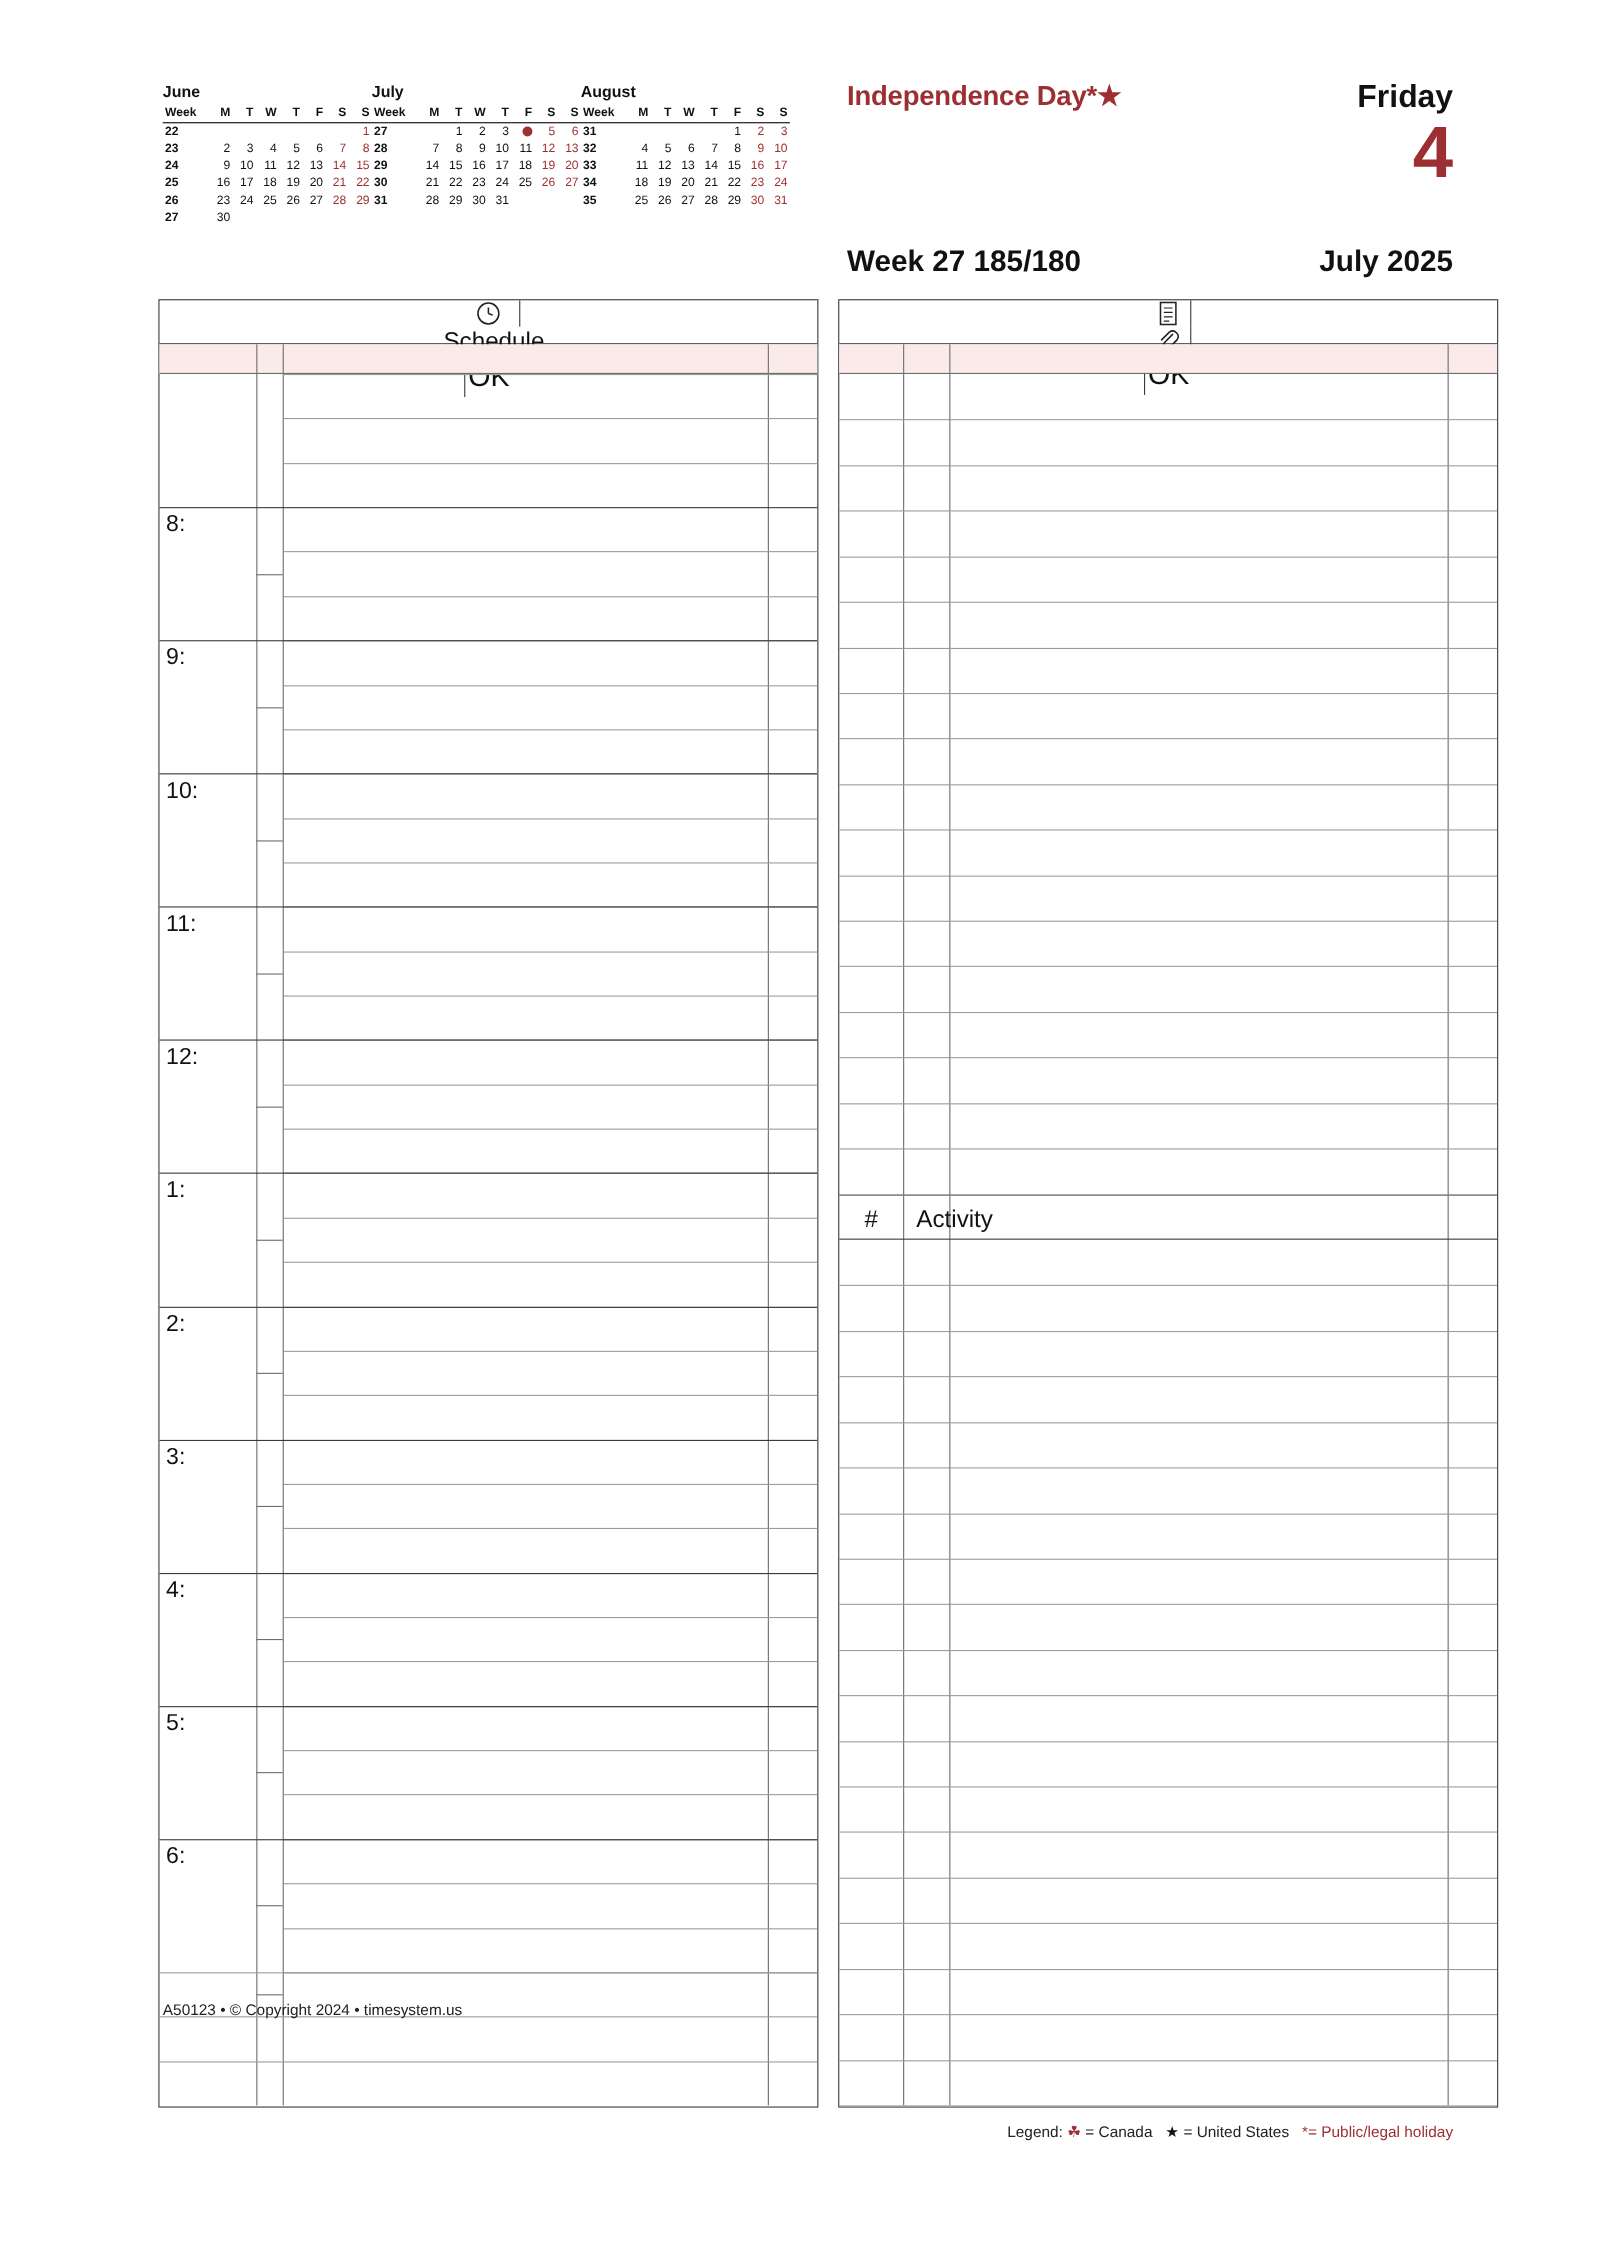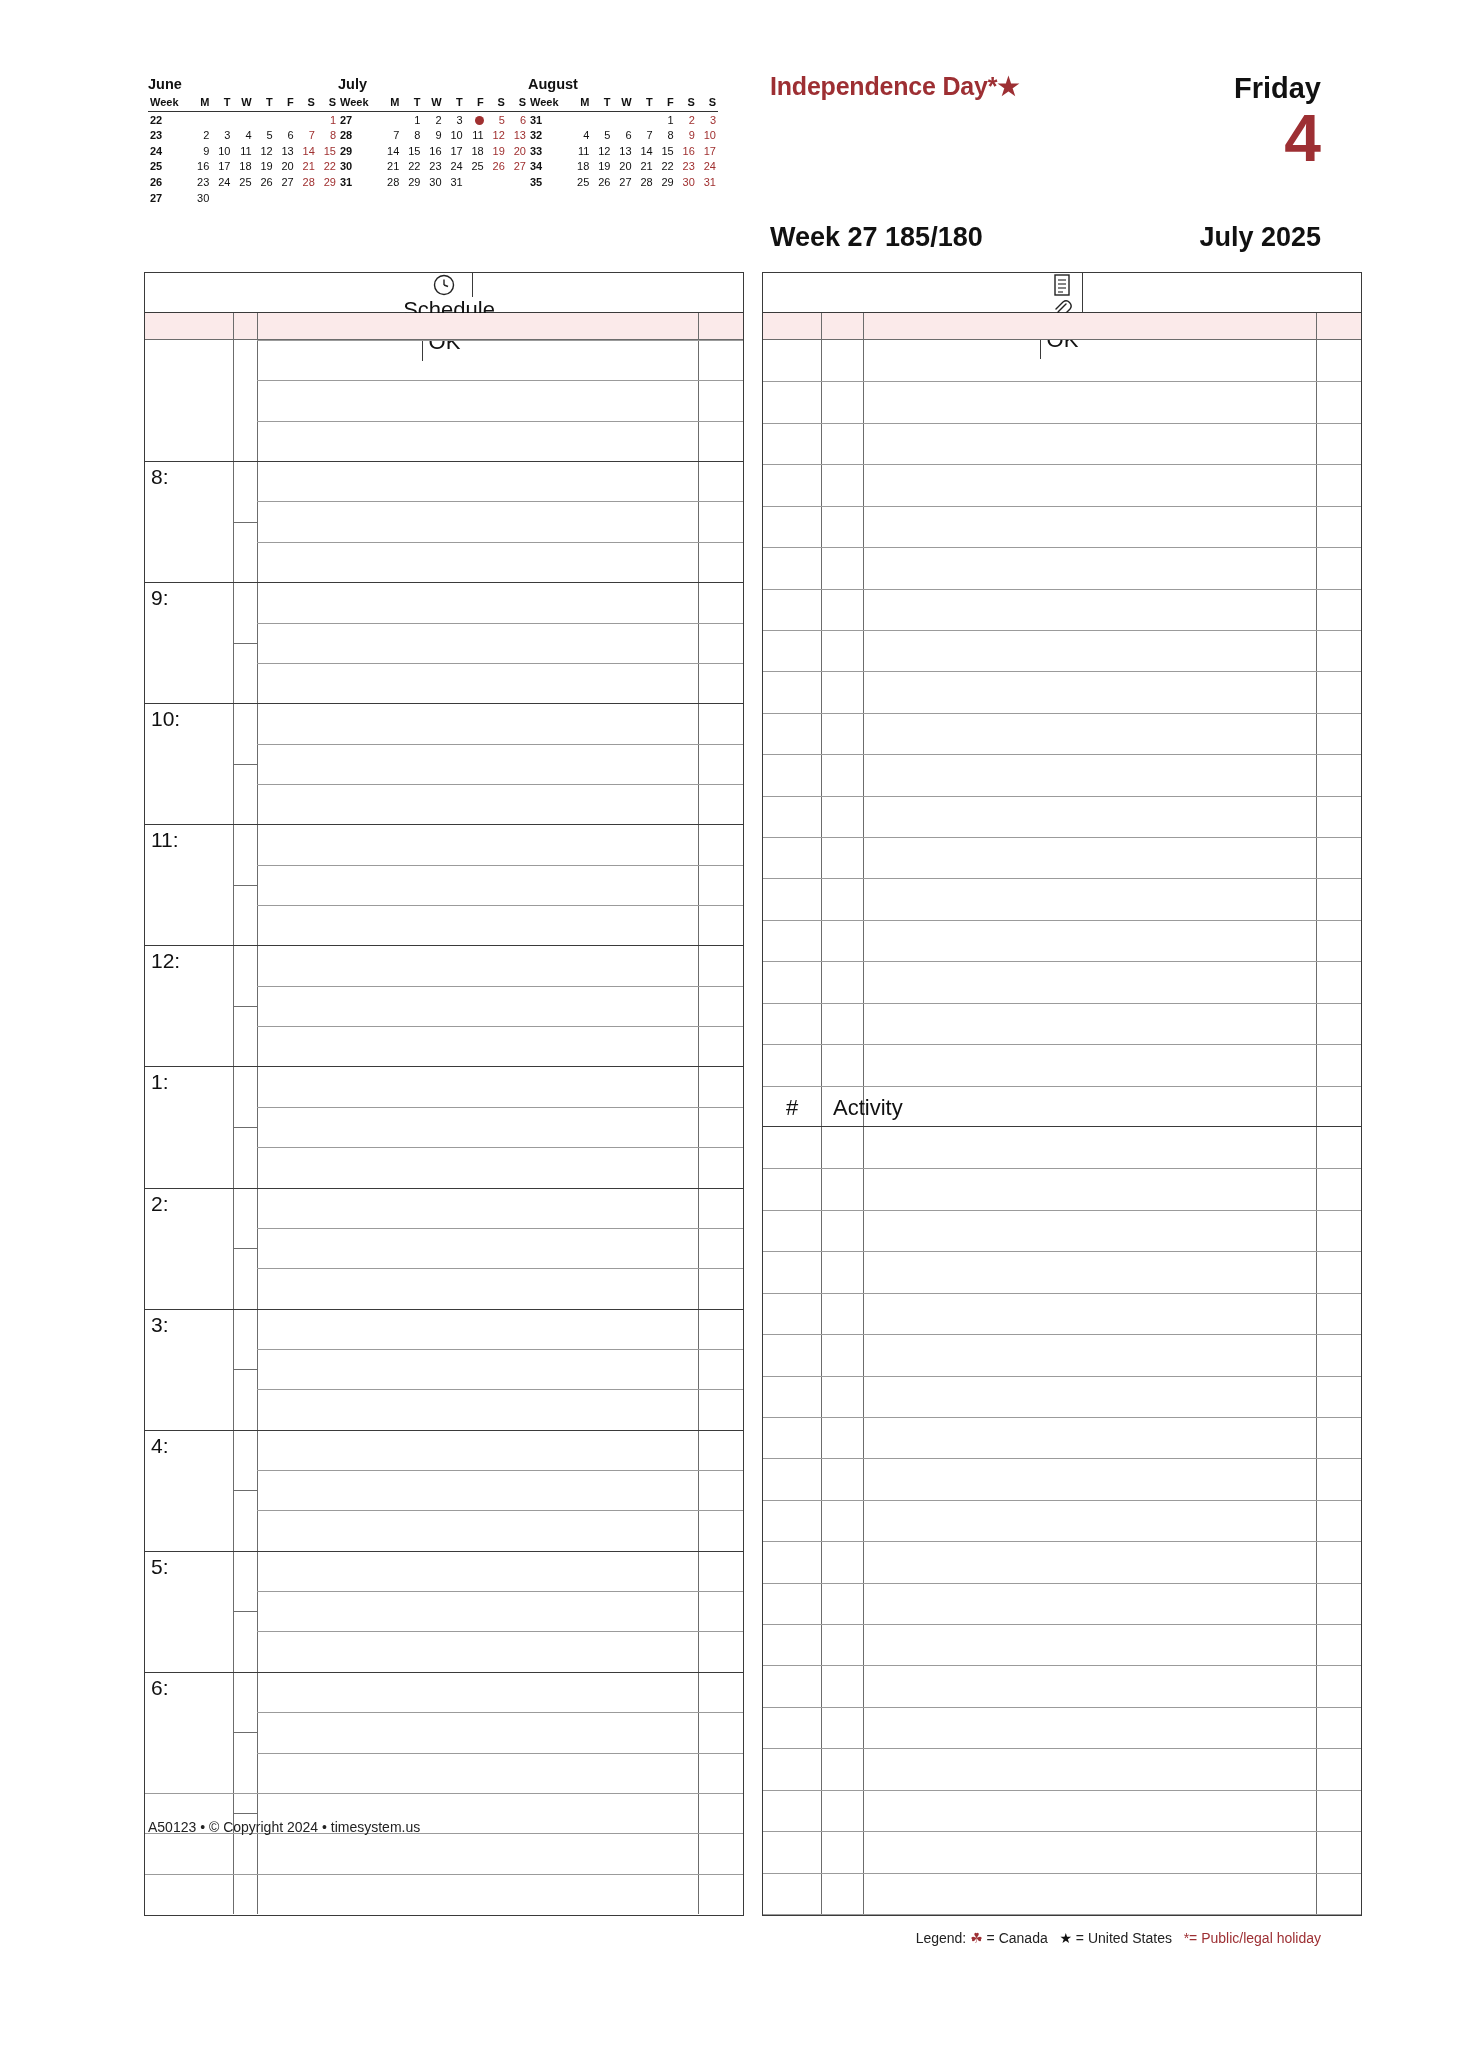--- a/index.html
+++ b/index.html
@@ -172,21 +172,21 @@
     box-sizing: border-box;
   }
   .panel-header .hdr-title {
     flex: 1;
     font-size: 22px;
     padding-left: 10px;
     color: #111;
   }
   .panel-header .hdr-ok {
     width: 44px;
-    font-size: 22px;
+    font-size: 26px;
     text-align: center;
     border-left: 1.5px solid #3a3a3a;
     height: 100%;
     line-height: 38px;
     box-sizing: border-box;
     color: #111;
   }
   .pink-strip {
     height: 26px;
     background: #fbeaea;

